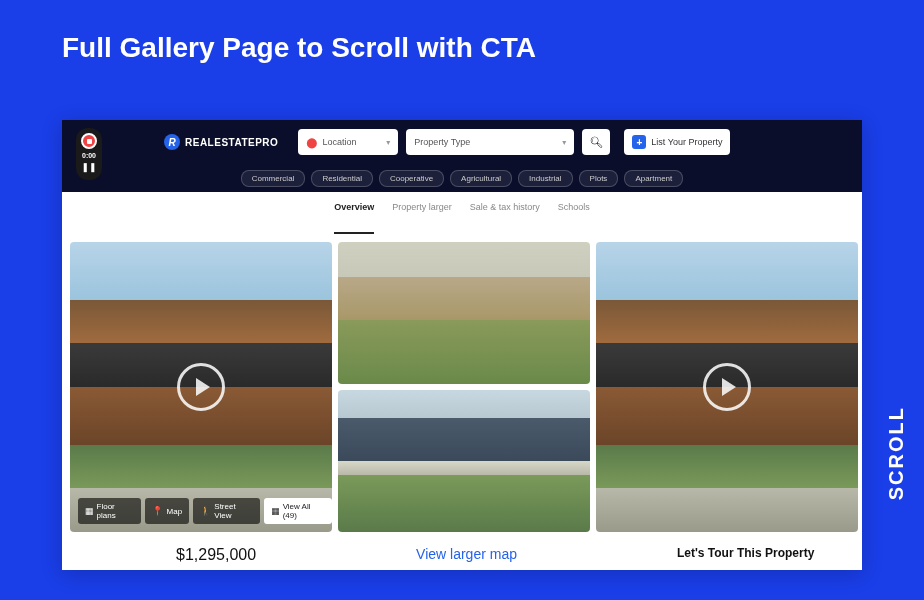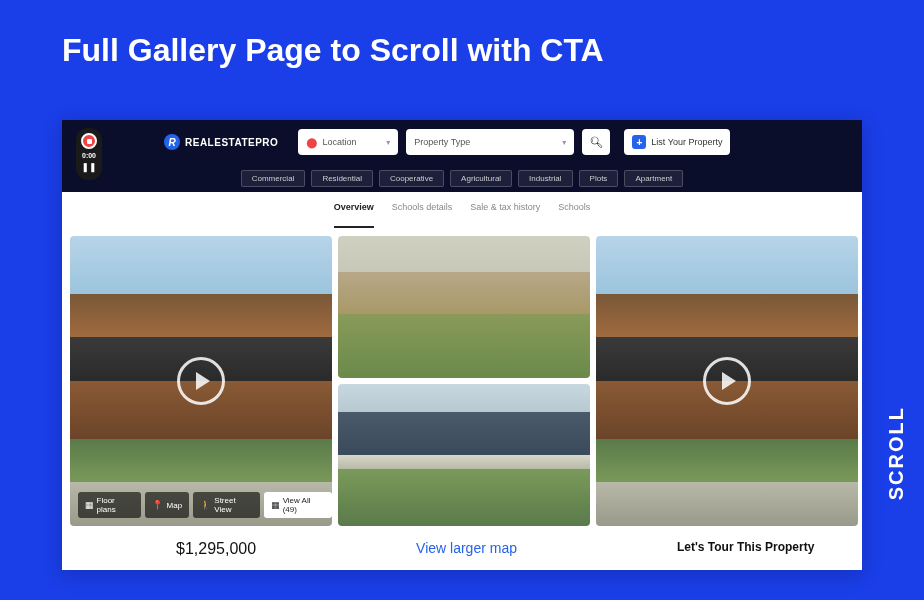--- a/index.html
+++ b/index.html
@@ -1,35 +1,35 @@
 <!DOCTYPE html>
 <html><head>
 <meta charset="utf-8">
 <style>
 *{margin:0;padding:0;box-sizing:border-box;font-family:-apple-system,BlinkMacSystemFont,'Segoe UI',Arial,sans-serif}
 body{background:#1a3ee8;width:924px;height:600px;overflow:hidden;position:relative}
-.slide-title{color:#fff;font-size:32px;font-weight:700;padding:32px 0 0 62px}
+.slide-title{color:#fff;font-size:28px;font-weight:700;padding:32px 0 0 62px}
 .scroll-label{position:absolute;right:16px;bottom:100px;color:#fff;font-size:20px;font-weight:700;letter-spacing:2px;writing-mode:vertical-rl;transform:rotate(180deg)}
 .app{position:absolute;left:62px;top:120px;width:800px;height:450px;background:#fff;overflow:hidden;box-shadow:0 4px 20px rgba(0,0,0,.2)}
 .header{background:#0a0e2a;height:44px;display:flex;align-items:center;padding:0 12px;gap:8px}
 .logo{display:flex;align-items:center;gap:5px;margin-left:90px;margin-right:12px}
 .logo-badge{width:16px;height:16px;background:#2563eb;border-radius:50%;display:flex;align-items:center;justify-content:center;color:#fff;font-size:10px;font-weight:700;font-style:italic}
 .logo-text{color:#fff;font-size:10px;font-weight:700;letter-spacing:.5px}
 .select{background:#fff;border-radius:4px;height:26px;display:flex;align-items:center;padding:0 8px;font-size:9px;color:#555;gap:5px;cursor:pointer}
 .select.loc{width:100px}
 .select.ptype{width:168px}
 .chev{margin-left:auto;color:#999;font-size:8px}
 .pin-ico{color:#ef4444;font-size:10px}
 .srch{background:#fff;border-radius:4px;width:28px;height:26px;display:flex;align-items:center;justify-content:center;font-size:11px;cursor:pointer}
 .list-btn{background:#fff;border-radius:4px;height:26px;display:flex;align-items:center;padding:0 8px;font-size:9px;color:#333;gap:5px;margin-left:6px;cursor:pointer}
 .plus{background:#2563eb;color:#fff;width:14px;height:14px;border-radius:3px;display:flex;align-items:center;justify-content:center;font-size:10px;font-weight:700}
 .pills{background:#0a0e2a;height:28px;display:flex;align-items:center;justify-content:center;gap:6px}
-.pill{background:rgba(255,255,255,.08);border:1px solid rgba(255,255,255,.2);color:#ccc;font-size:8px;padding:3px 10px;border-radius:2px;cursor:pointer}
+.pill{background:rgba(255,255,255,.08);border:1px solid rgba(255,255,255,.2);color:#ccc;font-size:8px;padding:3px 10px;border-radius:8px;cursor:pointer}
 .tabs{display:flex;justify-content:center;gap:18px;padding:10px 0 8px;font-size:9px;color:#888}
-.tab{cursor:pointer;padding-bottom:14px}
+.tab{cursor:pointer;padding-bottom:20px}
 .tab.active{color:#222;font-weight:600;border-bottom:2px solid #222}
 .gallery{display:flex;gap:6px;padding:0 8px;height:290px}
 .g-main{flex:0 0 262px;position:relative;border-radius:4px;overflow:hidden}
 .g-mid{flex:0 0 252px;display:flex;flex-direction:column;gap:6px}
 .g-mid>div{flex:1;border-radius:4px;overflow:hidden;position:relative}
 .g-right{flex:0 0 262px;position:relative;border-radius:4px;overflow:hidden}
 .bg-modern{background:linear-gradient(180deg,#b8d4e8 0%,#9bc4dd 20%,#7a5838 20%,#a06b3e 35%,#3a3a3a 35%,#2a2a2a 50%,#8a5a35 50%,#6b4428 70%,#5a7a4a 70%,#7a9a5a 85%,#b8b8a8 85%,#9a9a8a 100%)}
 .bg-mansion{background:linear-gradient(180deg,#d0d0c0 0%,#c8c8b8 25%,#b8a888 25%,#a89868 55%,#8a9a5a 55%,#6a8a4a 100%)}
 .bg-cottage{background:linear-gradient(180deg,#c8d8e0 0%,#b8c8d0 20%,#4a5a6a 20%,#3a4a5a 50%,#d8d8c8 50%,#b8b8a8 60%,#7a9a5a 60%,#5a7a4a 100%)}
 .play{position:absolute;top:50%;left:50%;transform:translate(-50%,-50%);width:48px;height:48px;border:3px solid rgba(255,255,255,.85);border-radius:50%;display:flex;align-items:center;justify-content:center;cursor:pointer}
@@ -90,21 +90,21 @@
     <div class="pill">Residential</div>
     <div class="pill">Cooperative</div>
     <div class="pill">Agricultural</div>
     <div class="pill">Industrial</div>
     <div class="pill">Plots</div>
     <div class="pill">Apartment</div>
   </div>
 
   <div class="tabs">
     <div class="tab active">Overview</div>
-    <div class="tab">Schools details</div>
+    <div class="tab">Property larger</div>
     <div class="tab">Sale &amp; tax history</div>
     <div class="tab">Schools</div>
   </div>
 
   <div class="gallery">
     <div class="g-main bg-modern">
       <div class="play"></div>
       <div class="g-tools">
         <div class="tool">
             <span class="tool-ico">▦</span>

